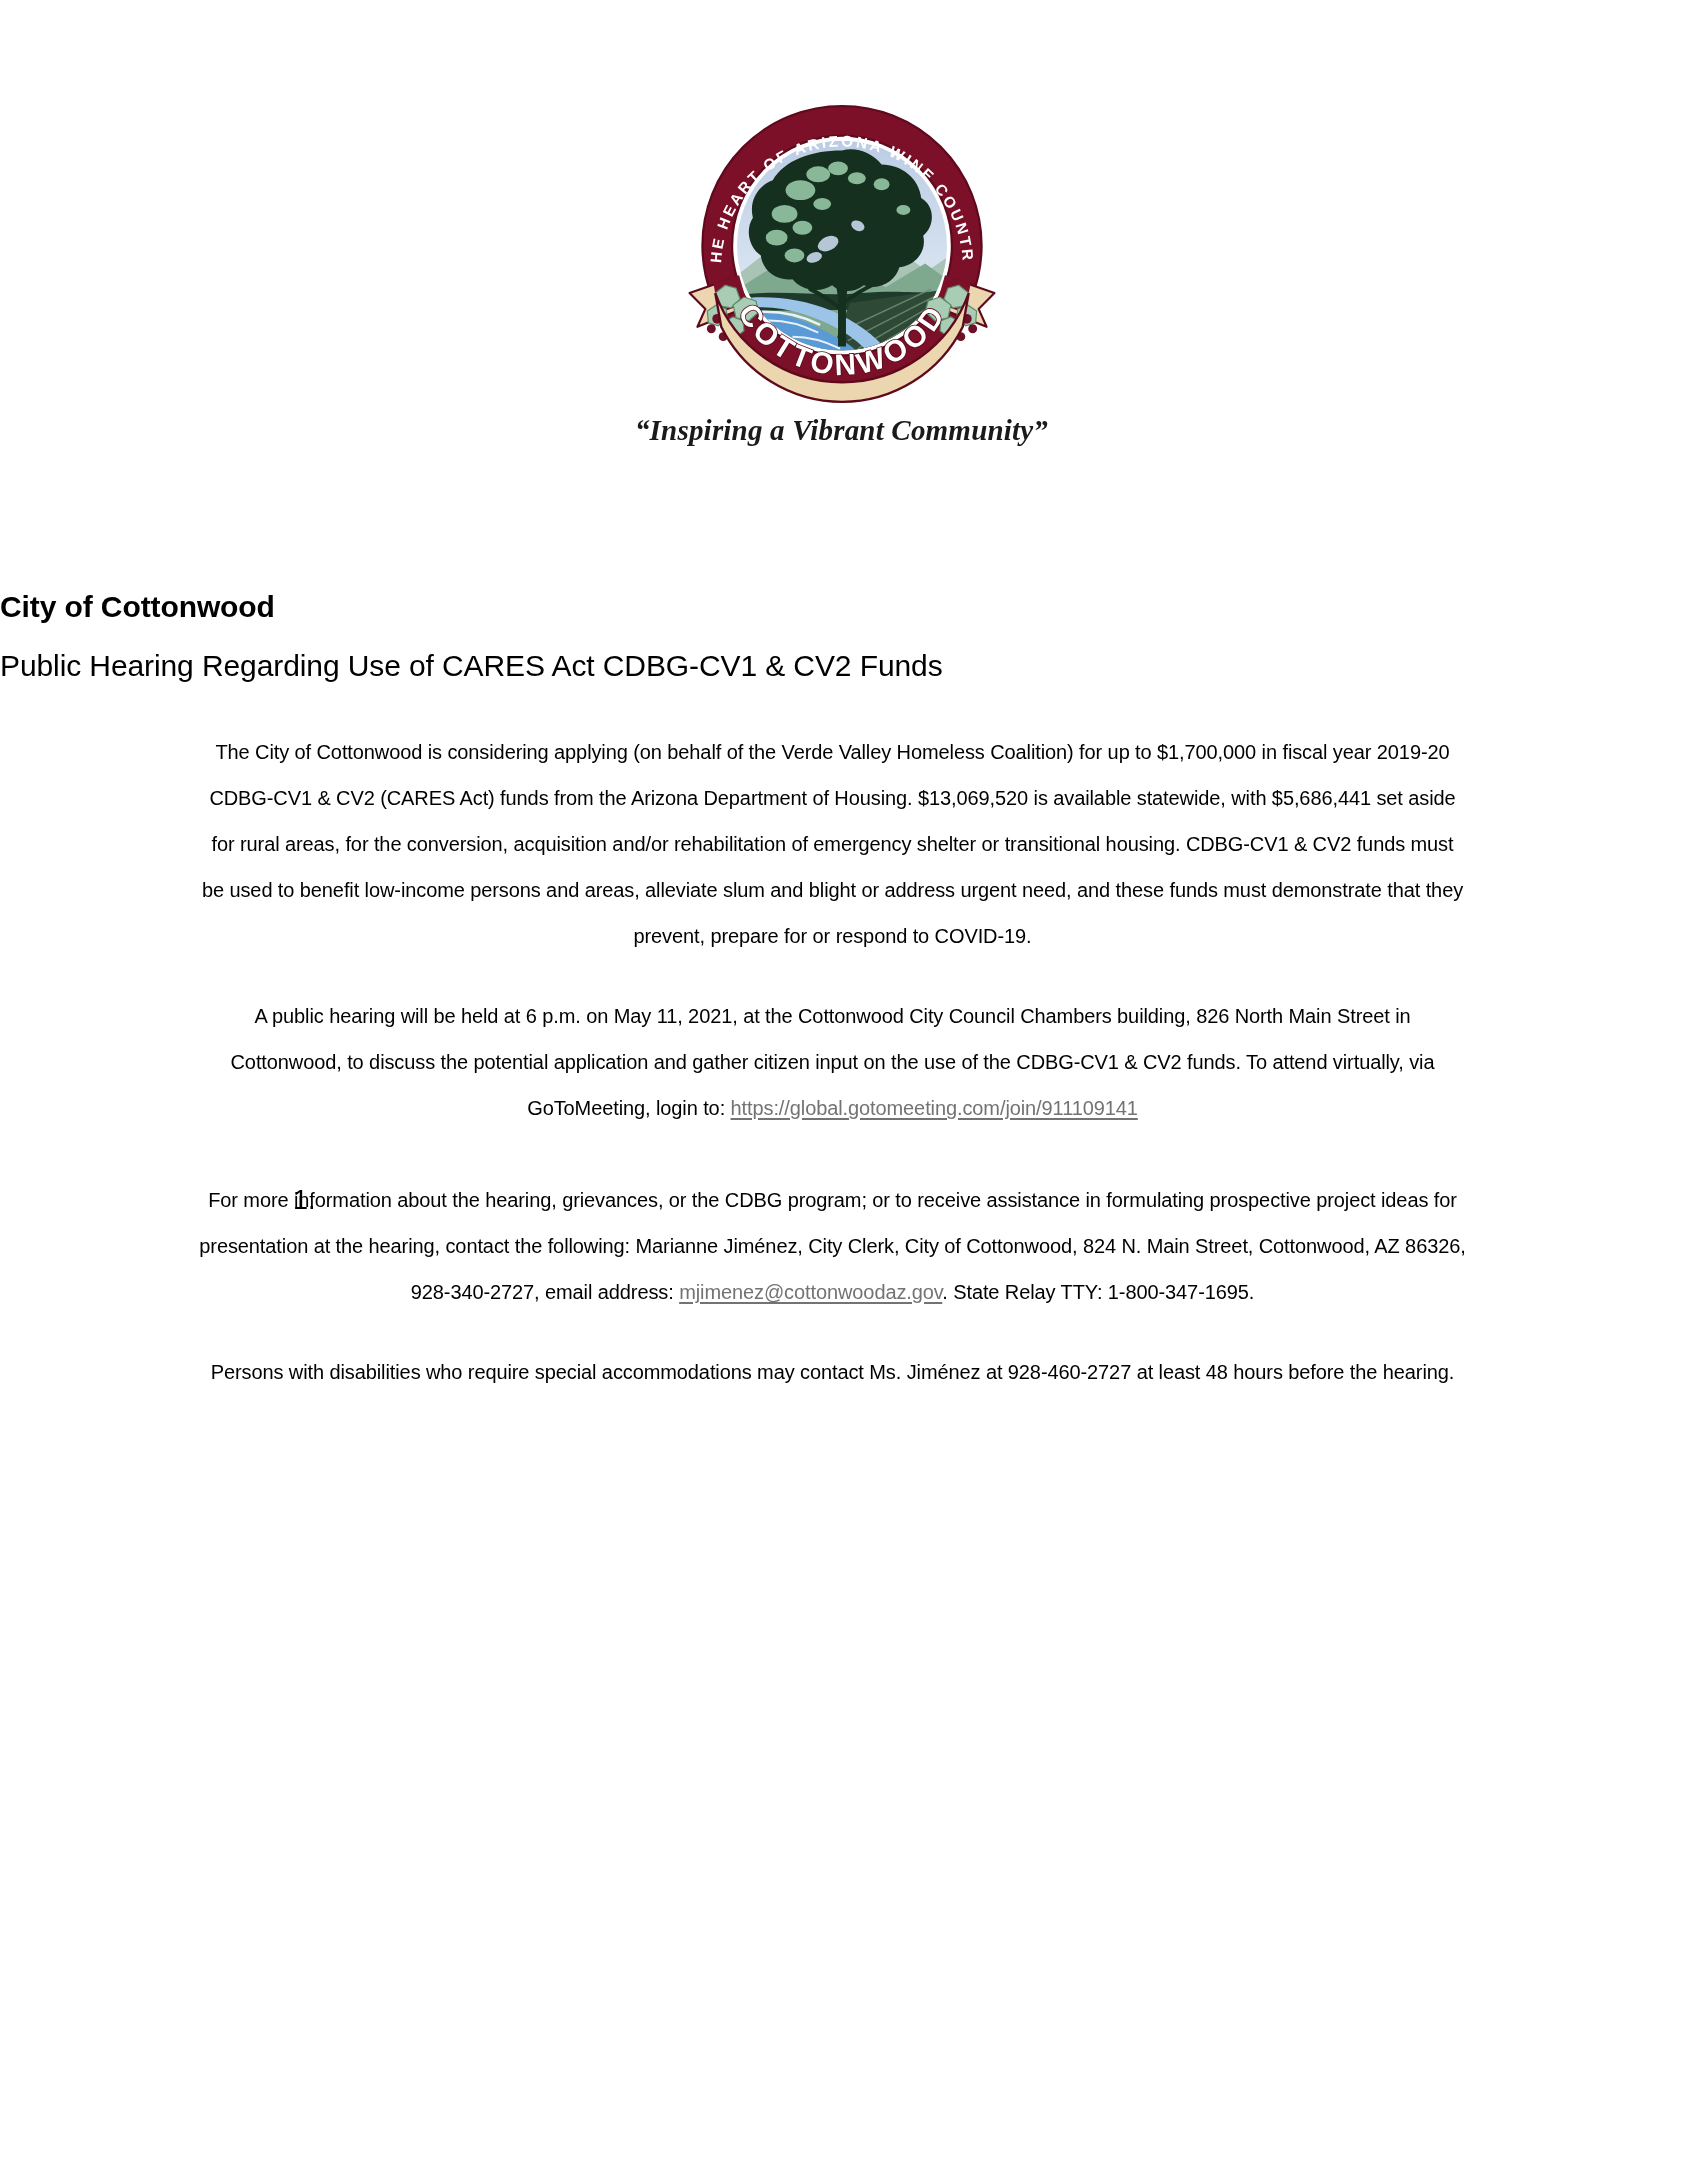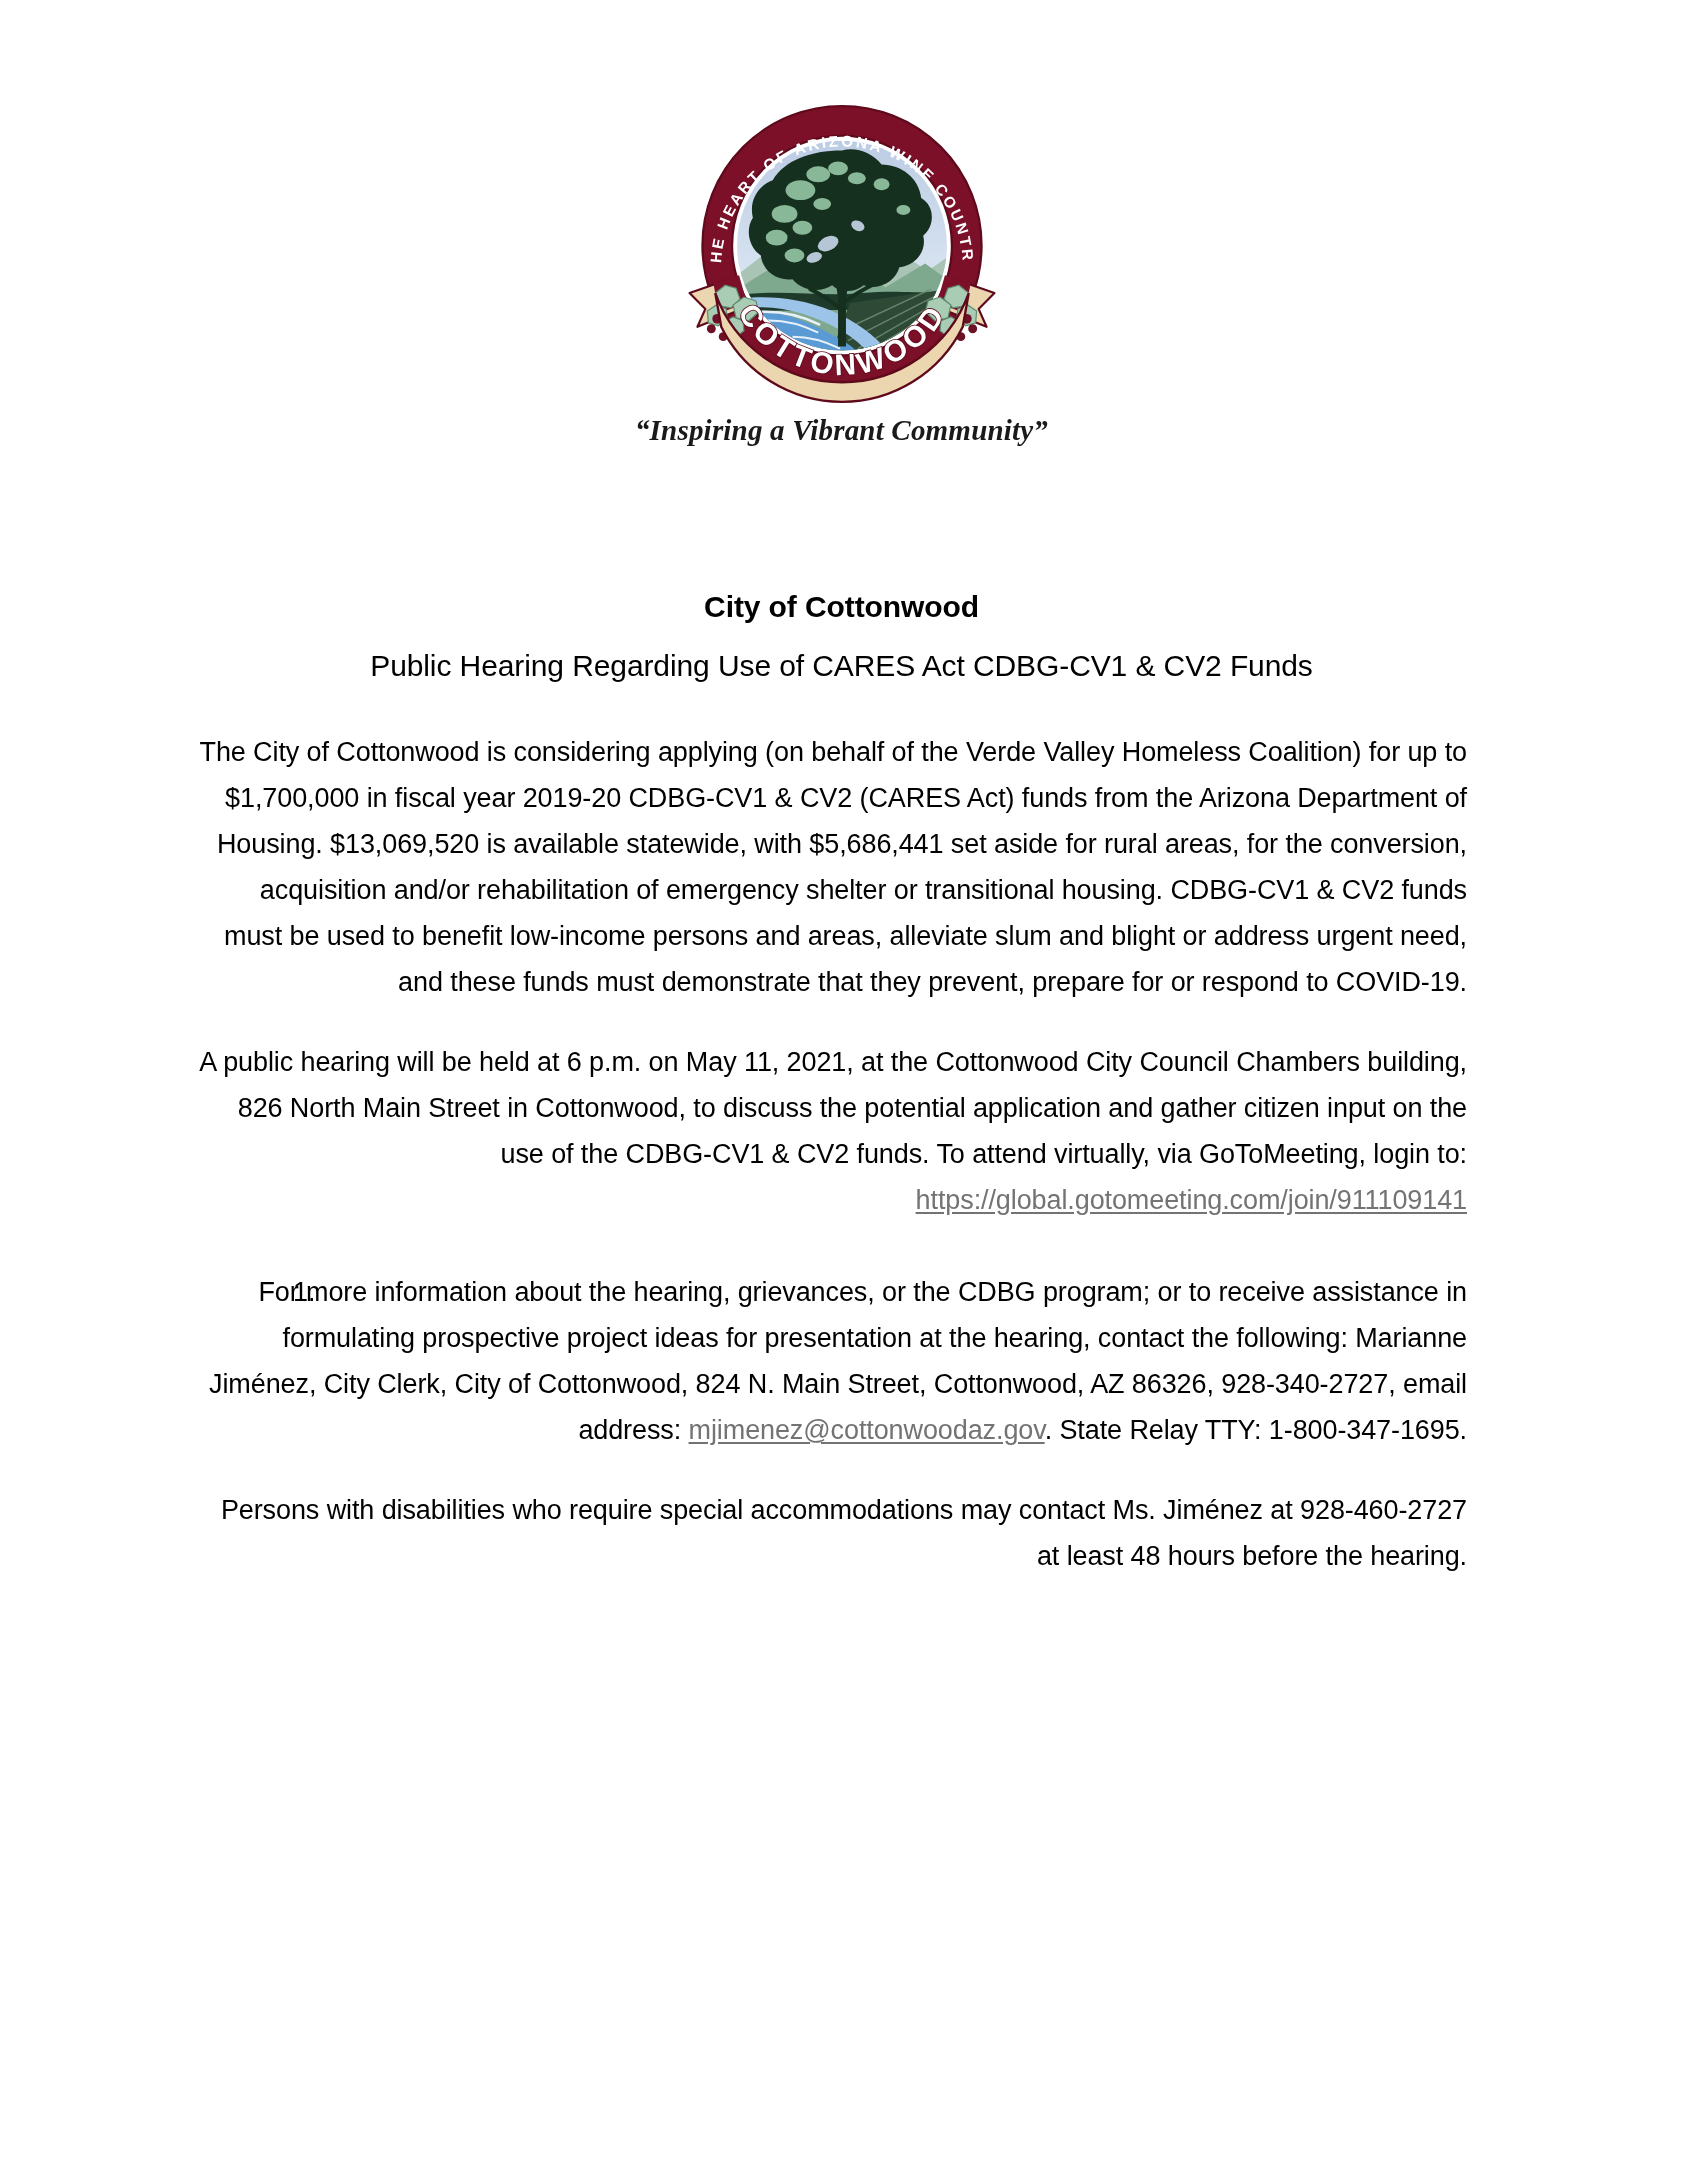--- a/index.html
+++ b/index.html
@@ -47,21 +47,21 @@
     letter-spacing: 0.2px;
     color: #1a1a1a;
   }
 
   
   .title-block {
     position: absolute;
     top: 586px;
     left: 0;
     width: 1683px;
-    text-align: center;
+    text-align: left;
   }
   .doc-title-1 {
     font-size: 30px;
     font-weight: bold;
     line-height: 1.42;
     letter-spacing: -0.1px;
   }
   .doc-title-2 {
     font-size: 30px;
     font-weight: normal;
@@ -71,25 +71,25 @@
   }
 
   
   .body-block {
     position: absolute;
     top: 729px;
     left: 198px;
     width: 1269px;
   }
   .para {
-    font-size: 27px;
+    font-size: 20px;
     line-height: 46px;
     margin: 0 0 34px 0;
     letter-spacing: -0.1px;
-    text-align: right;
+    text-align: center;
   }
   .para.gap-lg { margin-bottom: 46px; }
 
   .numlist {
     margin: 0 0 28px 0;
     padding: 0;
     list-style: none;
   }
   .numlist li {
     font-size: 27px;

